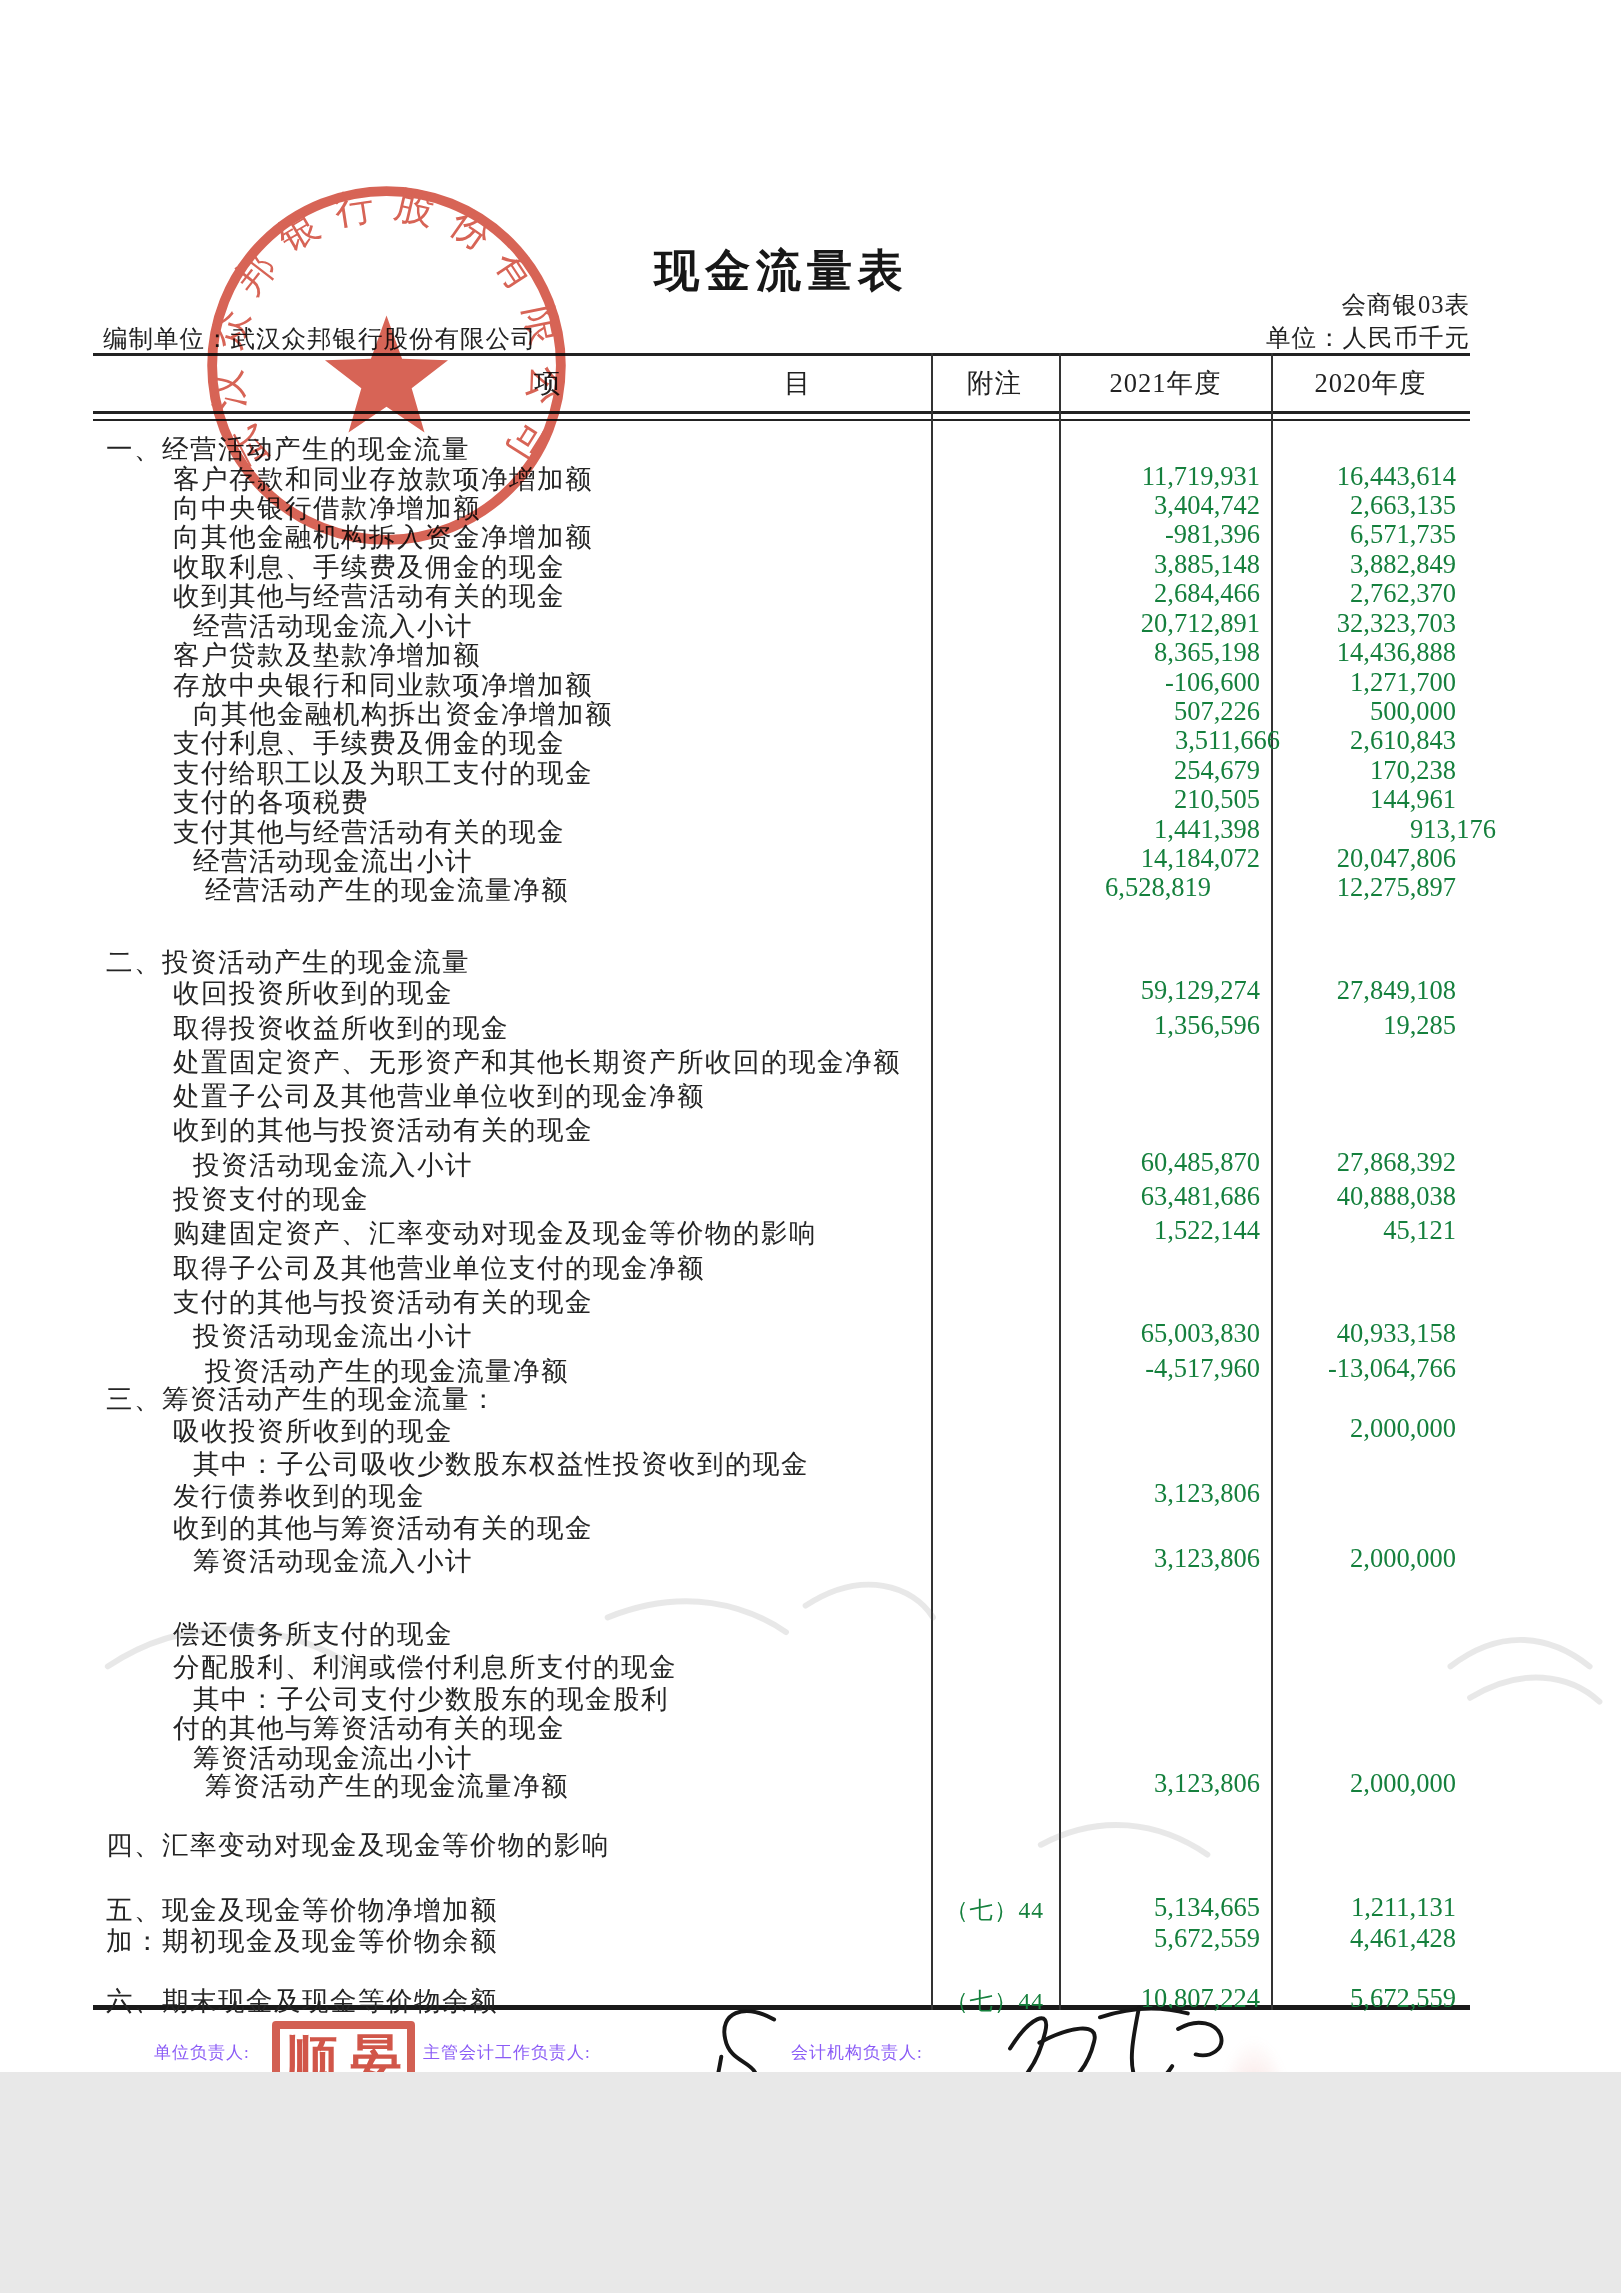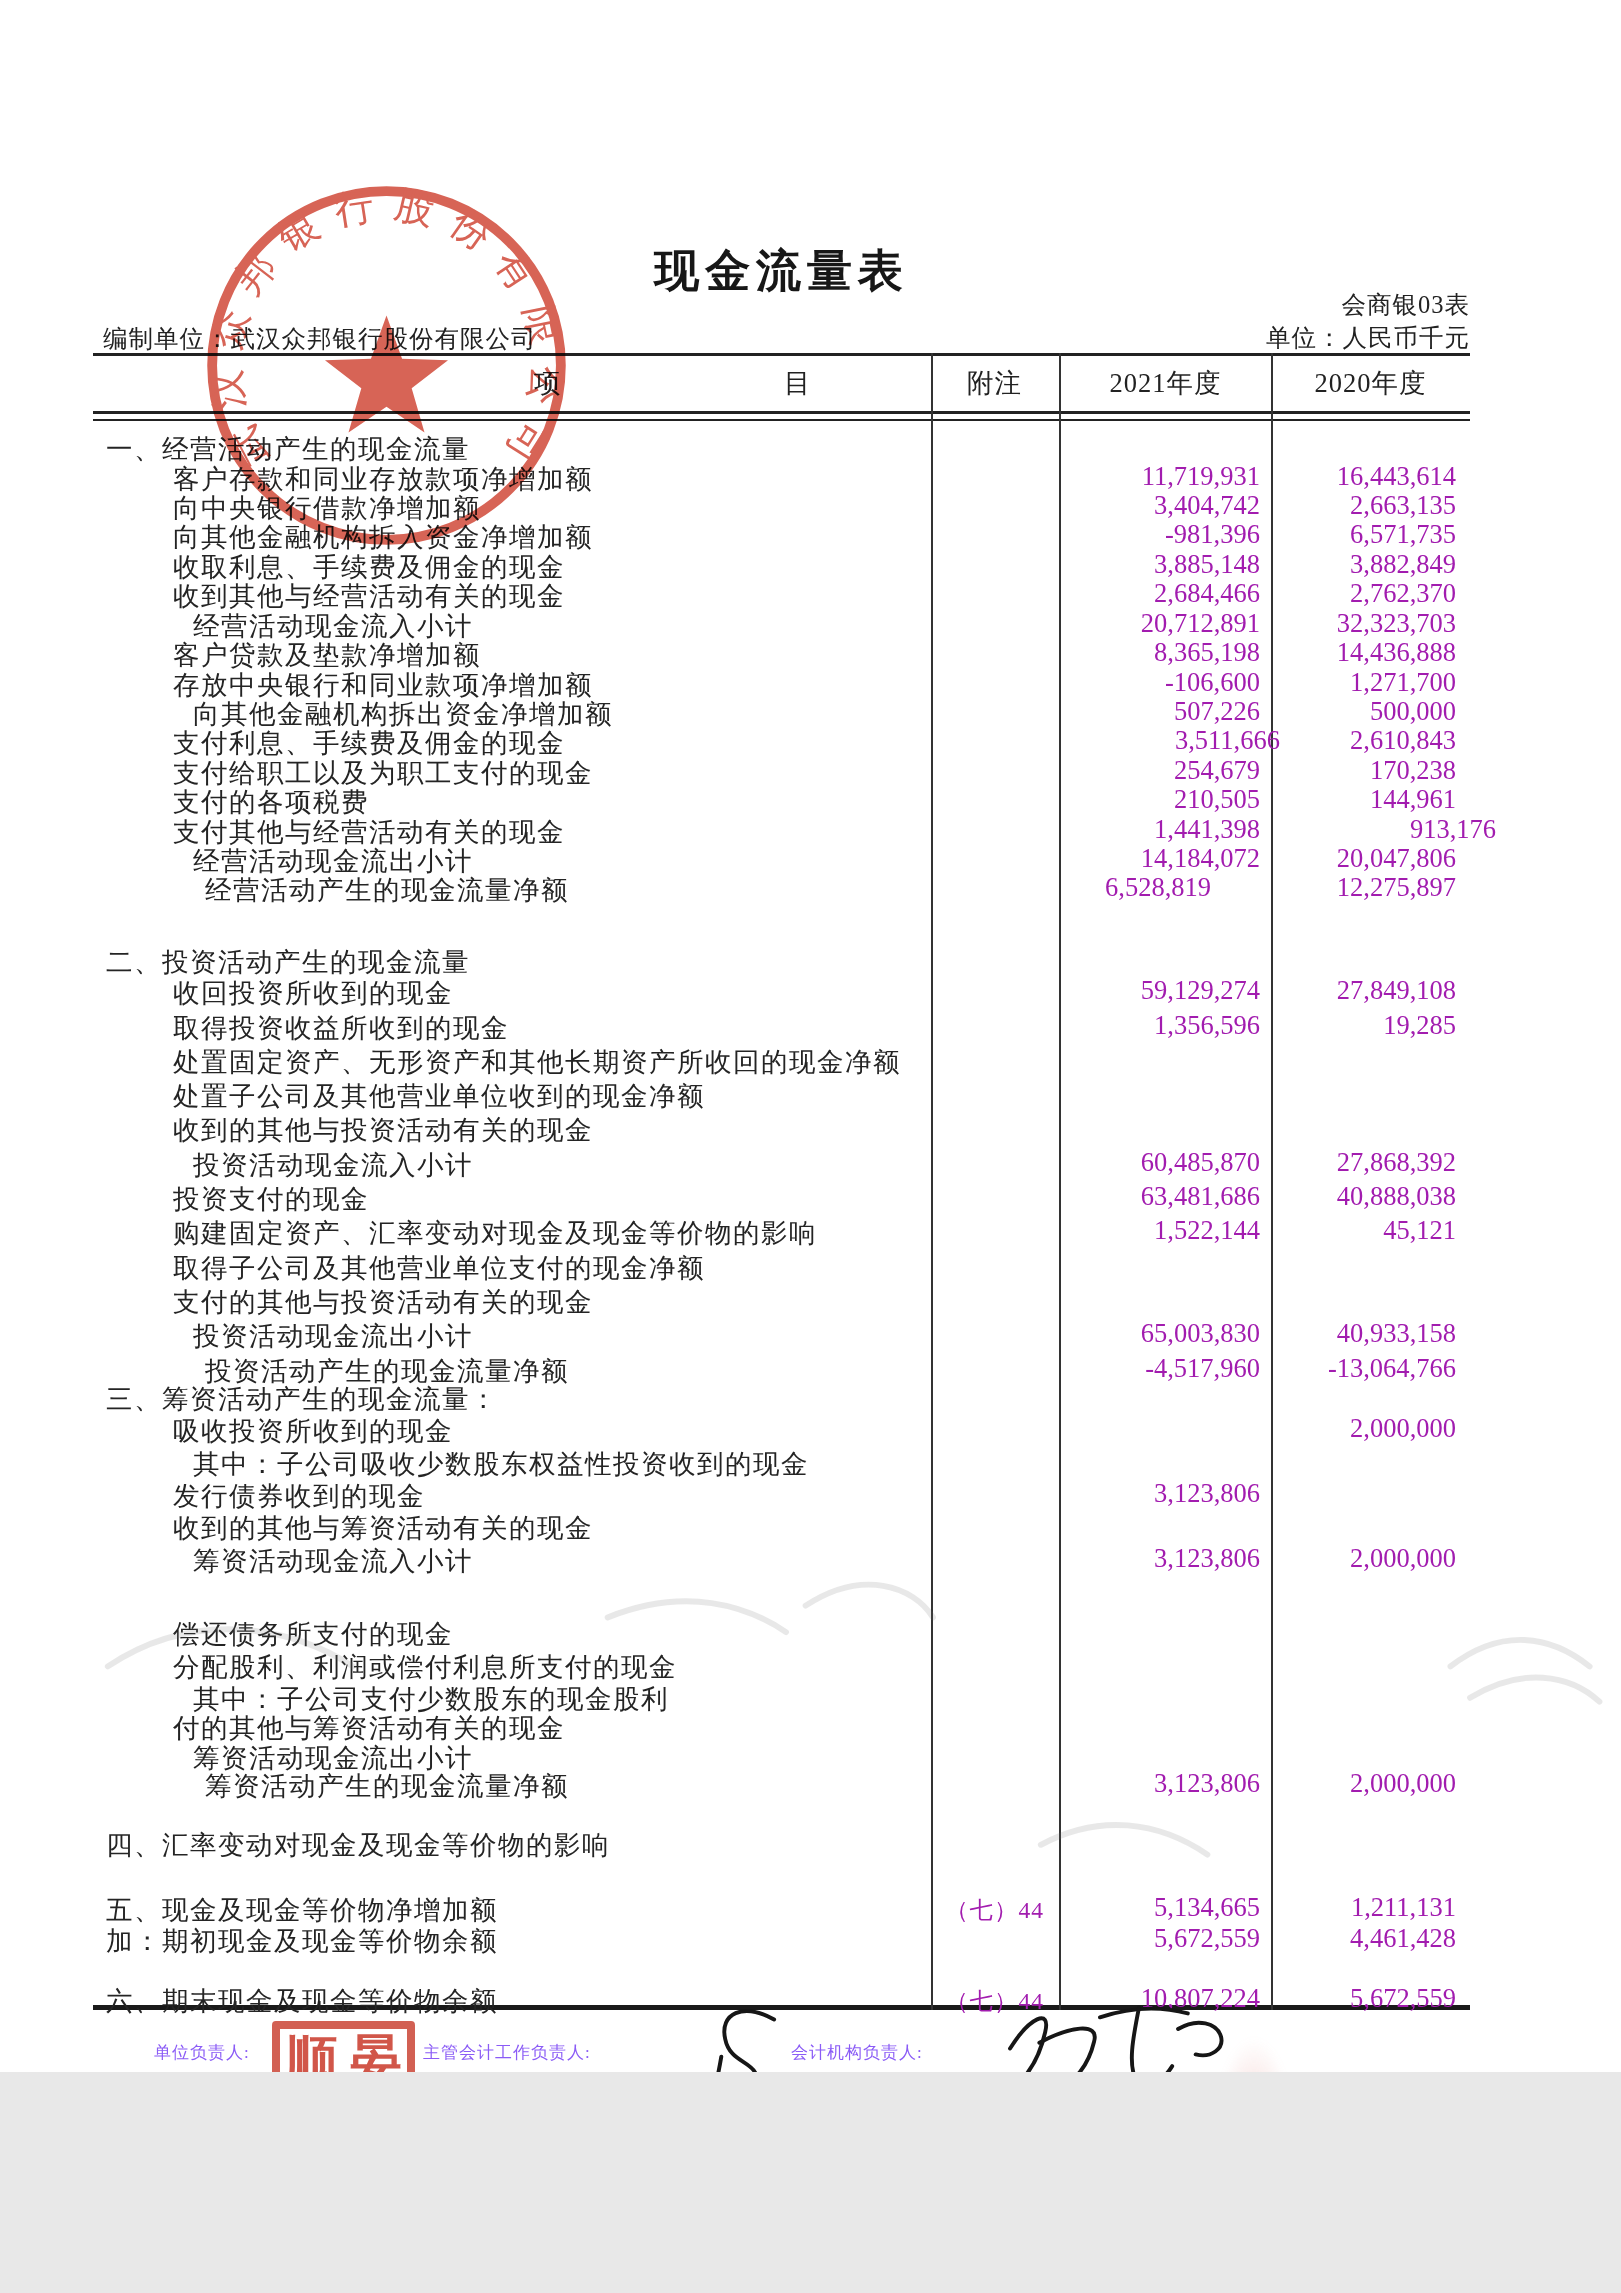--- a/index.html
+++ b/index.html
@@ -9,21 +9,21 @@
     font-family:"Liberation Serif","DejaVu Serif",serif;
     color:#1f1f1f;
   }
   .abs{position:absolute;}
   .doc-title{font-size:45px;font-weight:700;letter-spacing:5.9px;color:#171717;}
   .meta{font-size:24.5px;letter-spacing:1px;color:#222;}
   .hline{position:absolute;background:#222;}
   .vline{position:absolute;background:#333;width:2px;}
   .colhead{font-size:26.5px;color:#222;letter-spacing:1px;}
   .row-label{position:absolute;font-size:26.5px;letter-spacing:1.5px;white-space:nowrap;color:#242424;}
-  .cell{position:absolute;font-size:26.5px;white-space:nowrap;color:#a21caf;}
+  .cell{position:absolute;font-size:26.5px;white-space:nowrap;color:#15803d;}
   .cell.num{text-align:right;}
   .cell.note{text-align:center;font-size:23.5px;letter-spacing:1px;}
   
   #company-seal{opacity:.82;mix-blend-mode:multiply;}
   
   #name-stamp{
     box-sizing:border-box;border:8.8px solid rgba(198,52,35,.85);border-radius:3.9px;
     display:grid;grid-template-columns:1fr 1fr;grid-template-rows:1fr 1fr;
     align-items:center;justify-items:center;opacity:.92;mix-blend-mode:multiply;
   }

